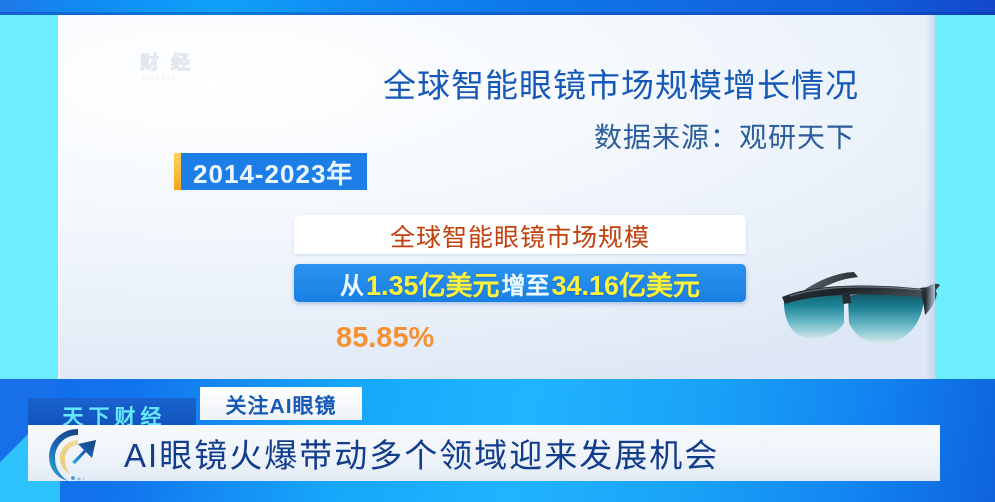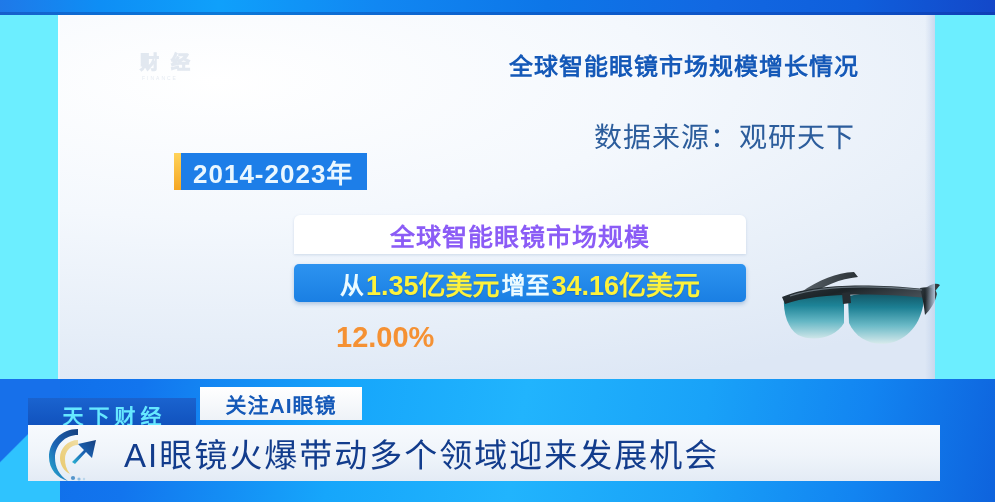--- a/index.html
+++ b/index.html
@@ -111,23 +111,23 @@
     letter-spacing: 2px;
     color: #cfd9e6;
     -webkit-text-stroke: 0;
     padding-left: 24px;
     margin-top: 1px;
   }
 
   
   #chart-title {
     position: absolute;
-    right: 76px; top: 32px;
-    font-size: 24px;
-    font-weight: 700;
+    right: 76px; top: 44px;
+    font-size: 33px;
+    font-weight: 400;
     color: #1559b8;
     letter-spacing: 1px;
     white-space: nowrap;
     text-shadow: 0 1px 1px rgba(255,255,255,.9);
   }
   #data-source {
     position: absolute;
     right: 80px; top: 92px;
     font-size: 28px;
     color: #2c5d9c;
@@ -169,22 +169,22 @@
     width: 452px; height: 39px;
     background: #ffffff;
     border-radius: 6px 6px 0 0;
     box-shadow: 0 1px 3px rgba(120,150,190,.28);
     display: flex;
     align-items: center;
     justify-content: center;
   }
   #stat-white-pill span {
     font-size: 25px;
-    font-weight: 700;
-    color: #8b5cf6;
+    font-weight: 400;
+    color: #c2410c;
     letter-spacing: 1px;
     white-space: nowrap;
   }
   #stat-blue-bar {
     position: absolute;
     left: 236px; top: 249px;
     width: 452px; height: 38px;
     background: linear-gradient(180deg, #2d93f0, #1a7fe3);
     border-radius: 5px;
     box-shadow: 0 2px 4px rgba(30,90,160,.3);
@@ -340,21 +340,21 @@
     </div>
 
     <div id="stat-blue-bar">
       <span class="t-plain">从</span>
       <span class="t-num">1.35亿美元</span>
       <span class="t-plain">增至</span>
       <span class="t-num">34.16亿美元</span>
     </div>
 
     <div id="cagr-line">
-      <span class="cagr-value">12.00%</span>
+      <span class="cagr-value">85.85%</span>
     </div>
 
     <svg id="sunglasses" viewBox="0 0 210 108" xmlns="http://www.w3.org/2000/svg">
       <defs>
         <linearGradient id="lensGrad" x1="0" y1="0" x2="0" y2="1">
           <stop offset="0%" stop-color="#15616f"></stop>
           <stop offset="28%" stop-color="#1d8397"></stop>
           <stop offset="62%" stop-color="#63b6c4"></stop>
           <stop offset="100%" stop-color="#cfe6e9"></stop>
         </linearGradient>

